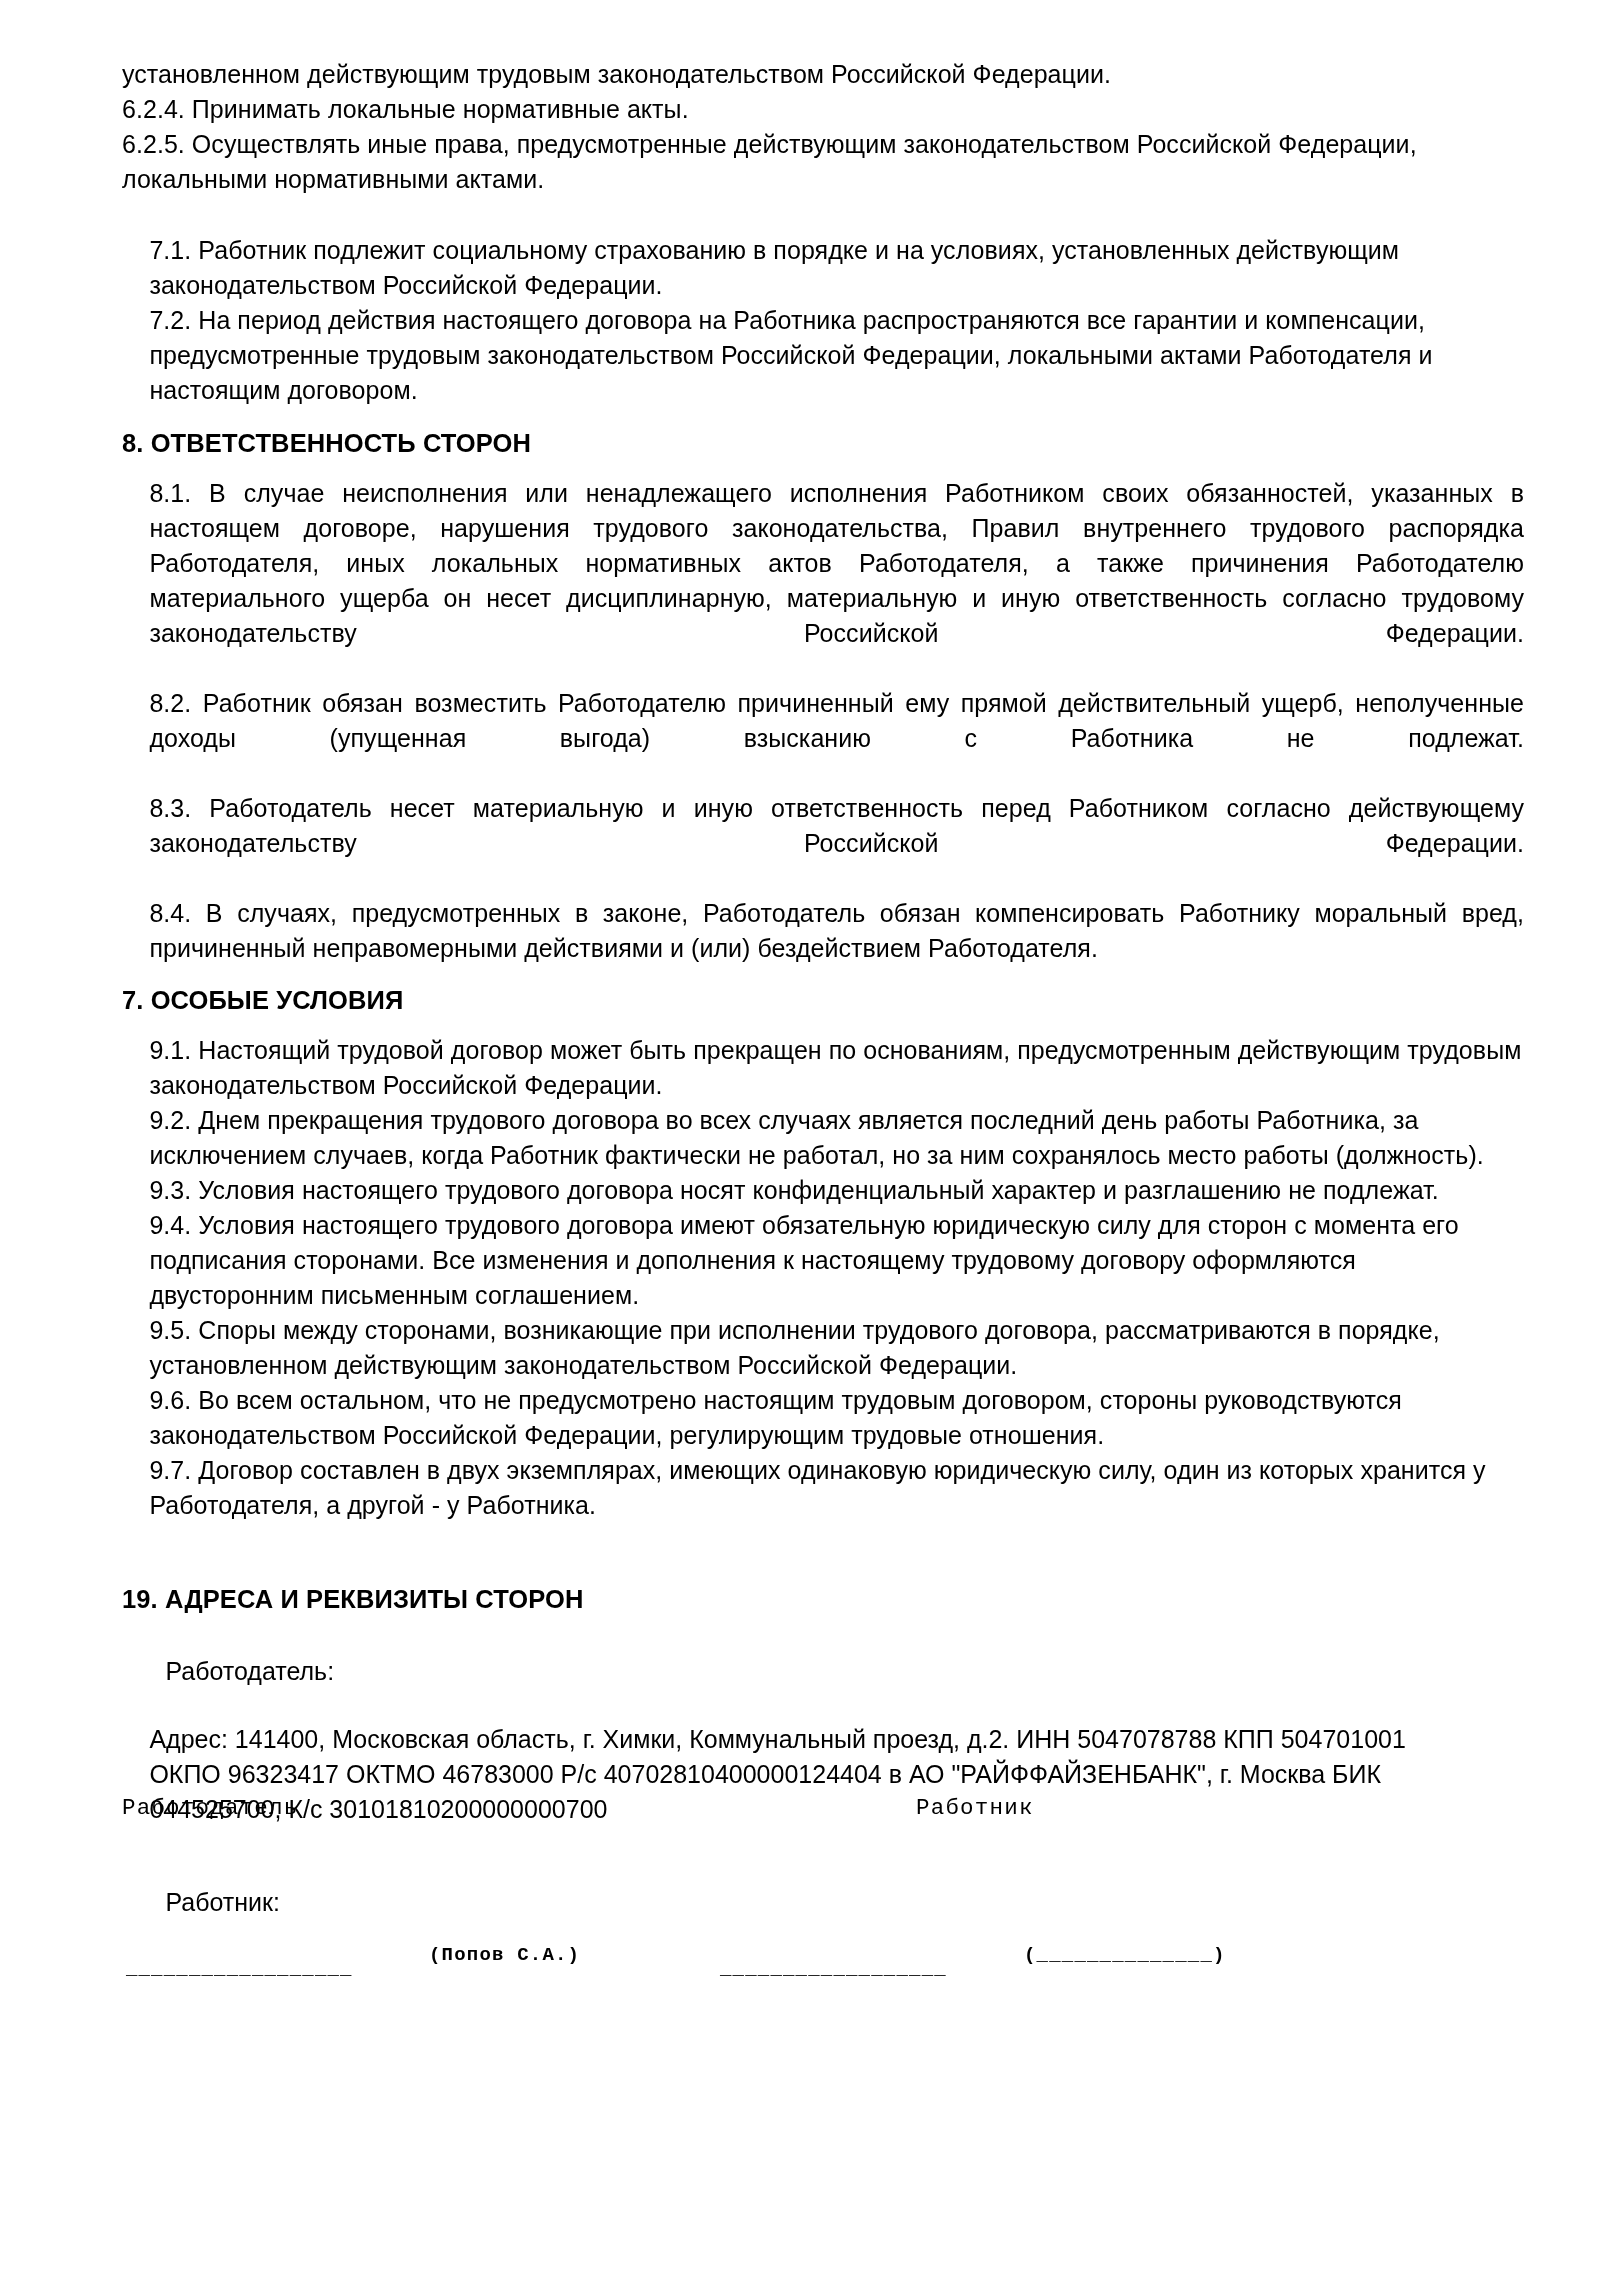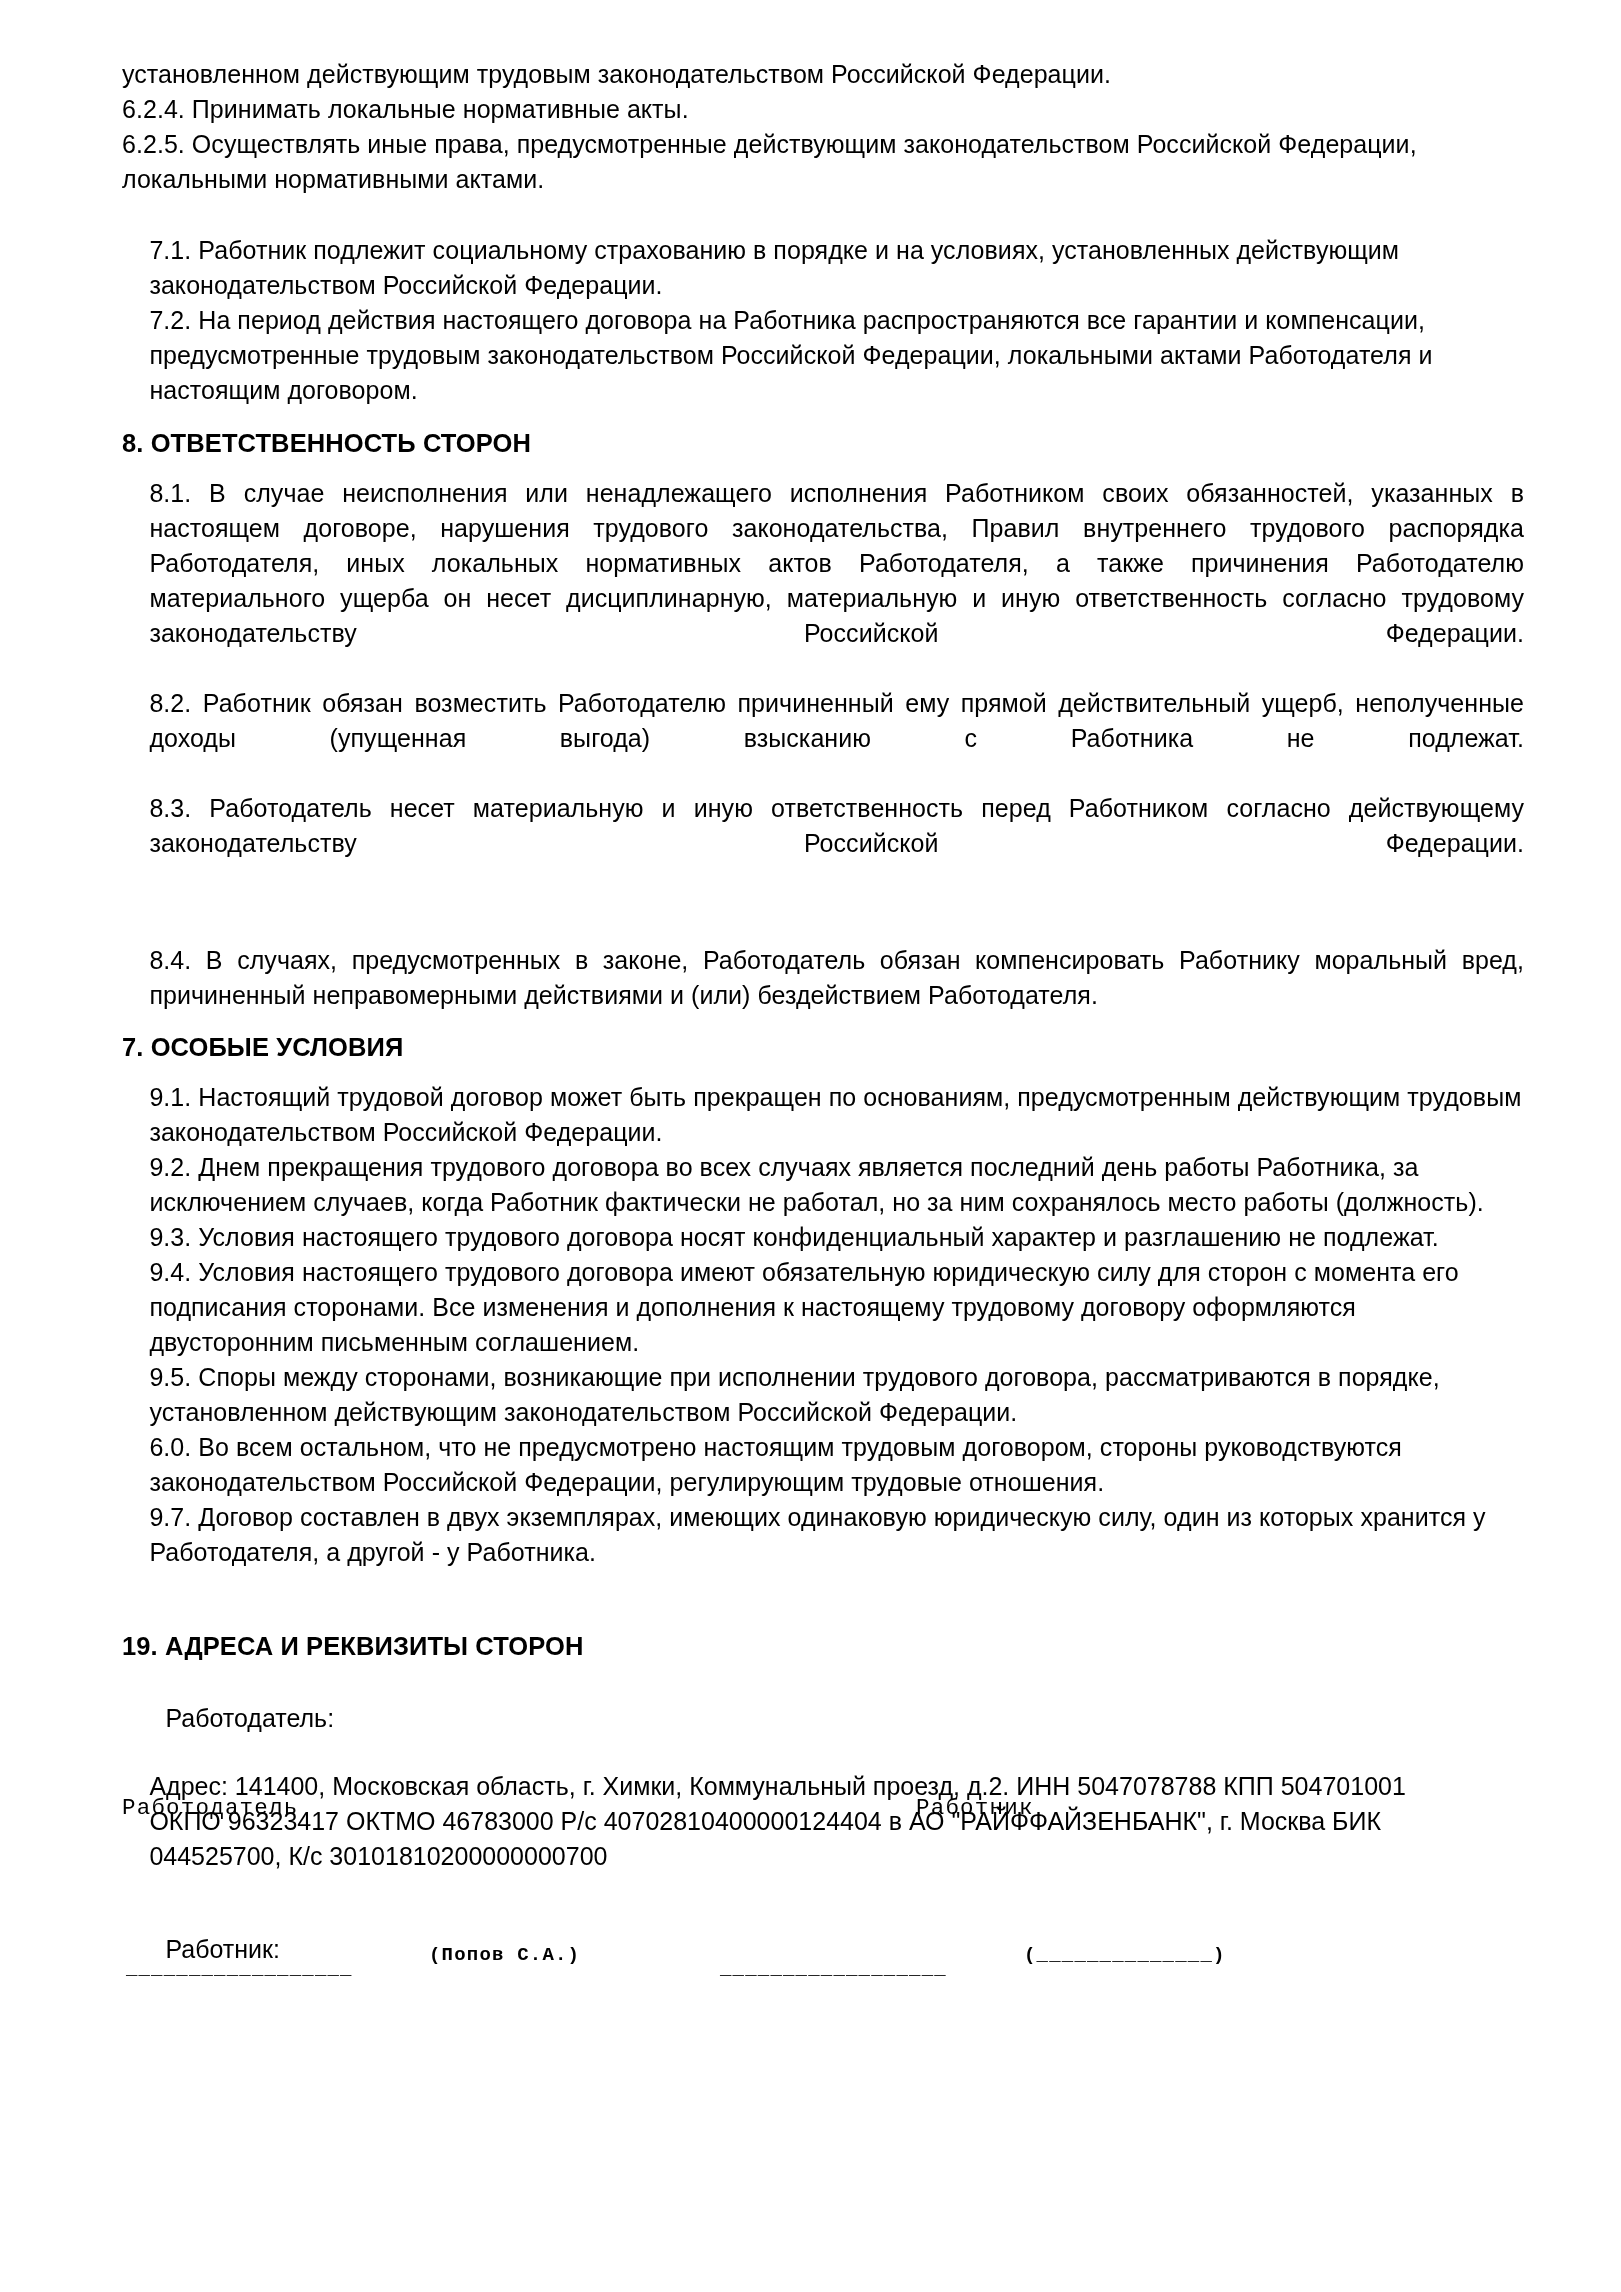--- a/index.html
+++ b/index.html
@@ -33,21 +33,20 @@
   .para {
     font-size: 25px;
     line-height: 35px;
     text-align: left;
     margin: 0;
     letter-spacing: 0.05px;
   }
   .para.justify {
     text-align: justify;
     text-justify: inter-word;
-    margin-top: 47px;
   }
   .para.justify-last {
     text-align: justify;
     text-justify: inter-word;
   }
   .para.justify-last::after {
     content: "";
     display: inline-block;
     width: 100%;
   }
@@ -143,21 +142,21 @@
 
     <div class="gap-head-top"></div>
     <h2 class="section-head">7. ОСОБЫЕ УСЛОВИЯ</h2>
     <div class="gap-head-bot"></div>
 
     <p class="para indent">9.1. Настоящий трудовой договор может быть прекращен по основаниям, предусмотренным действующим трудовым законодательством Российской Федерации.</p>
     <p class="para indent">9.2. Днем прекращения трудового договора во всех случаях является последний день работы Работника, за исключением случаев, когда Работник фактически не работал, но за ним сохранялось место работы (должность).</p>
     <p class="para indent">9.3. Условия настоящего трудового договора носят конфиденциальный характер и разглашению не подлежат.</p>
     <p class="para indent">9.4. Условия настоящего трудового договора имеют обязательную юридическую силу для сторон с момента его подписания сторонами. Все изменения и дополнения к настоящему трудовому договору оформляются двусторонним письменным соглашением.</p>
     <p class="para indent">9.5. Споры между сторонами, возникающие при исполнении трудового договора, рассматриваются в порядке, установленном действующим законодательством Российской Федерации.</p>
-    <p class="para indent">6.0. Во всем остальном, что не предусмотрено настоящим трудовым договором, стороны руководствуются законодательством Российской Федерации, регулирующим трудовые отношения.</p>
+    <p class="para indent">9.6. Во всем остальном, что не предусмотрено настоящим трудовым договором, стороны руководствуются законодательством Российской Федерации, регулирующим трудовые отношения.</p>
     <p class="para indent">9.7. Договор составлен в двух экземплярах, имеющих одинаковую юридическую силу, один из которых хранится у Работодателя, а другой - у Работника.</p>
 
     <div style="height:61px"></div>
     <h2 class="section-head">19. АДРЕСА И РЕКВИЗИТЫ СТОРОН</h2>
     <div style="height:23.5px"></div>
 
     <p class="req-label">Работодатель:</p>
     <div style="height:16.7px"></div>
     <p class="req-body">Адрес: 141400, Московская область, г. Химки, Коммунальный проезд, д.2. ИНН 5047078788 КПП 504701001 ОКПО 96323417 ОКТМО 46783000 Р/с 40702810400000124404 в АО "РАЙФФАЙЗЕНБАНК", г. Москва БИК 044525700, К/с 30101810200000000700</p>
     <div style="height:42px"></div>

